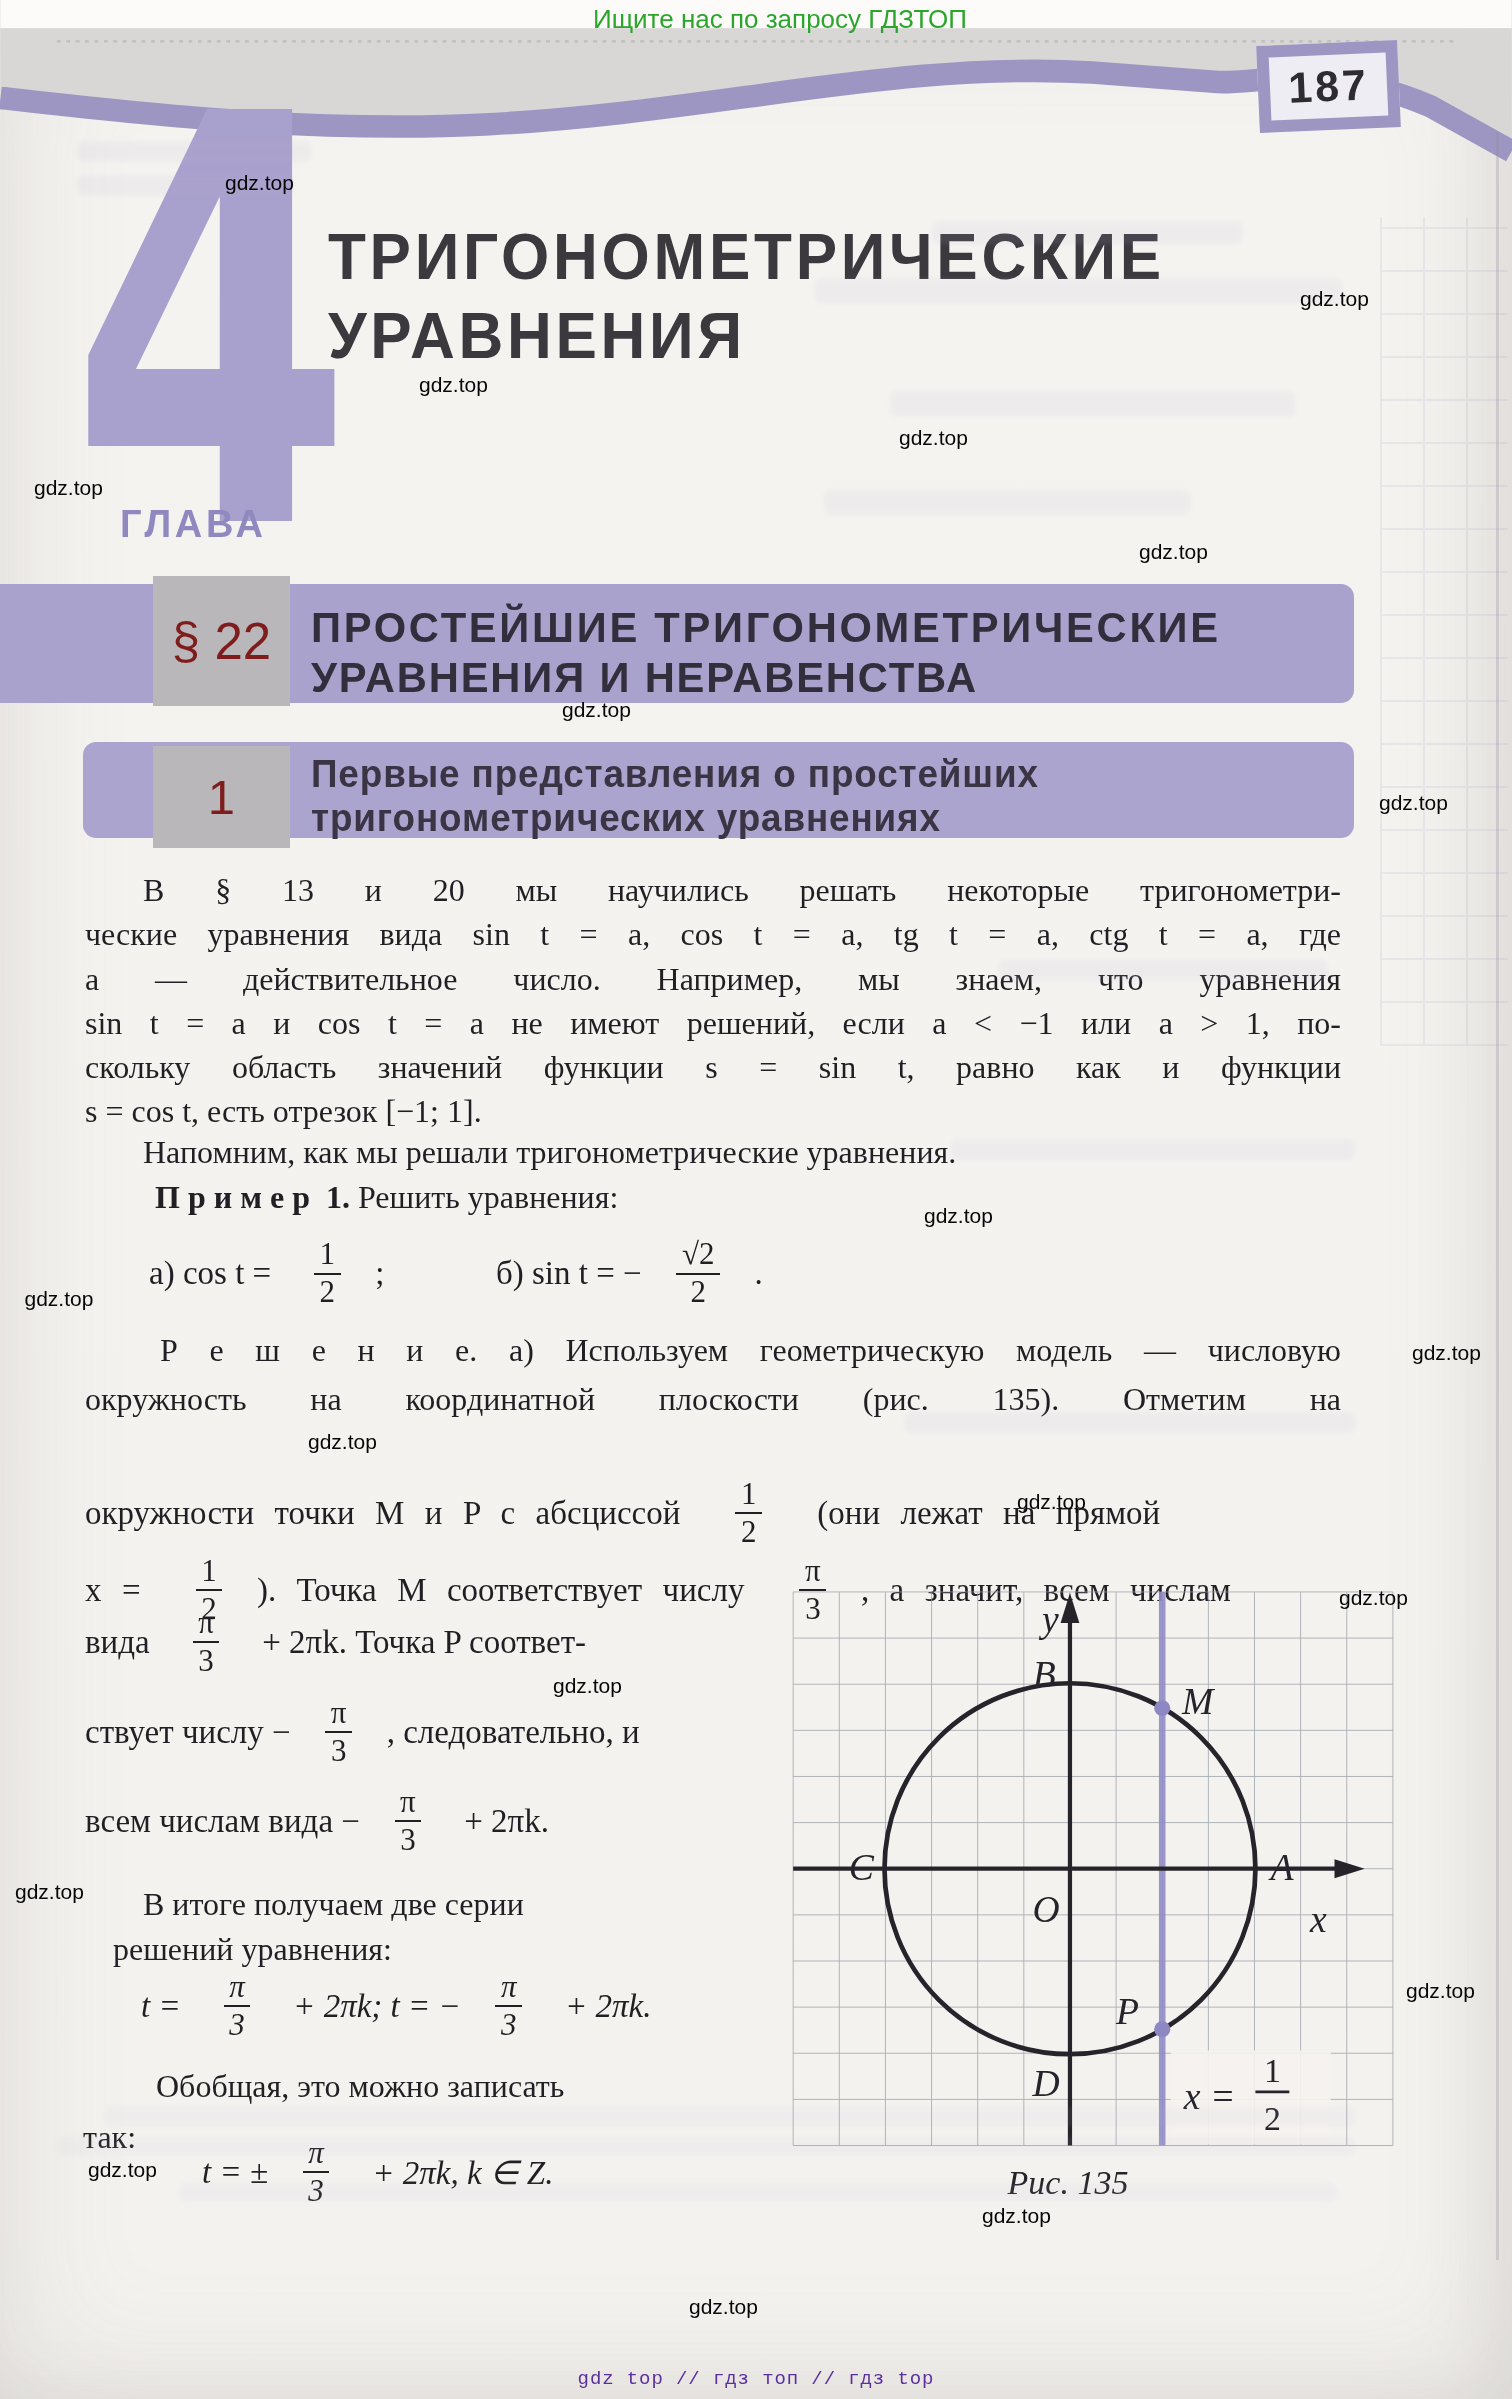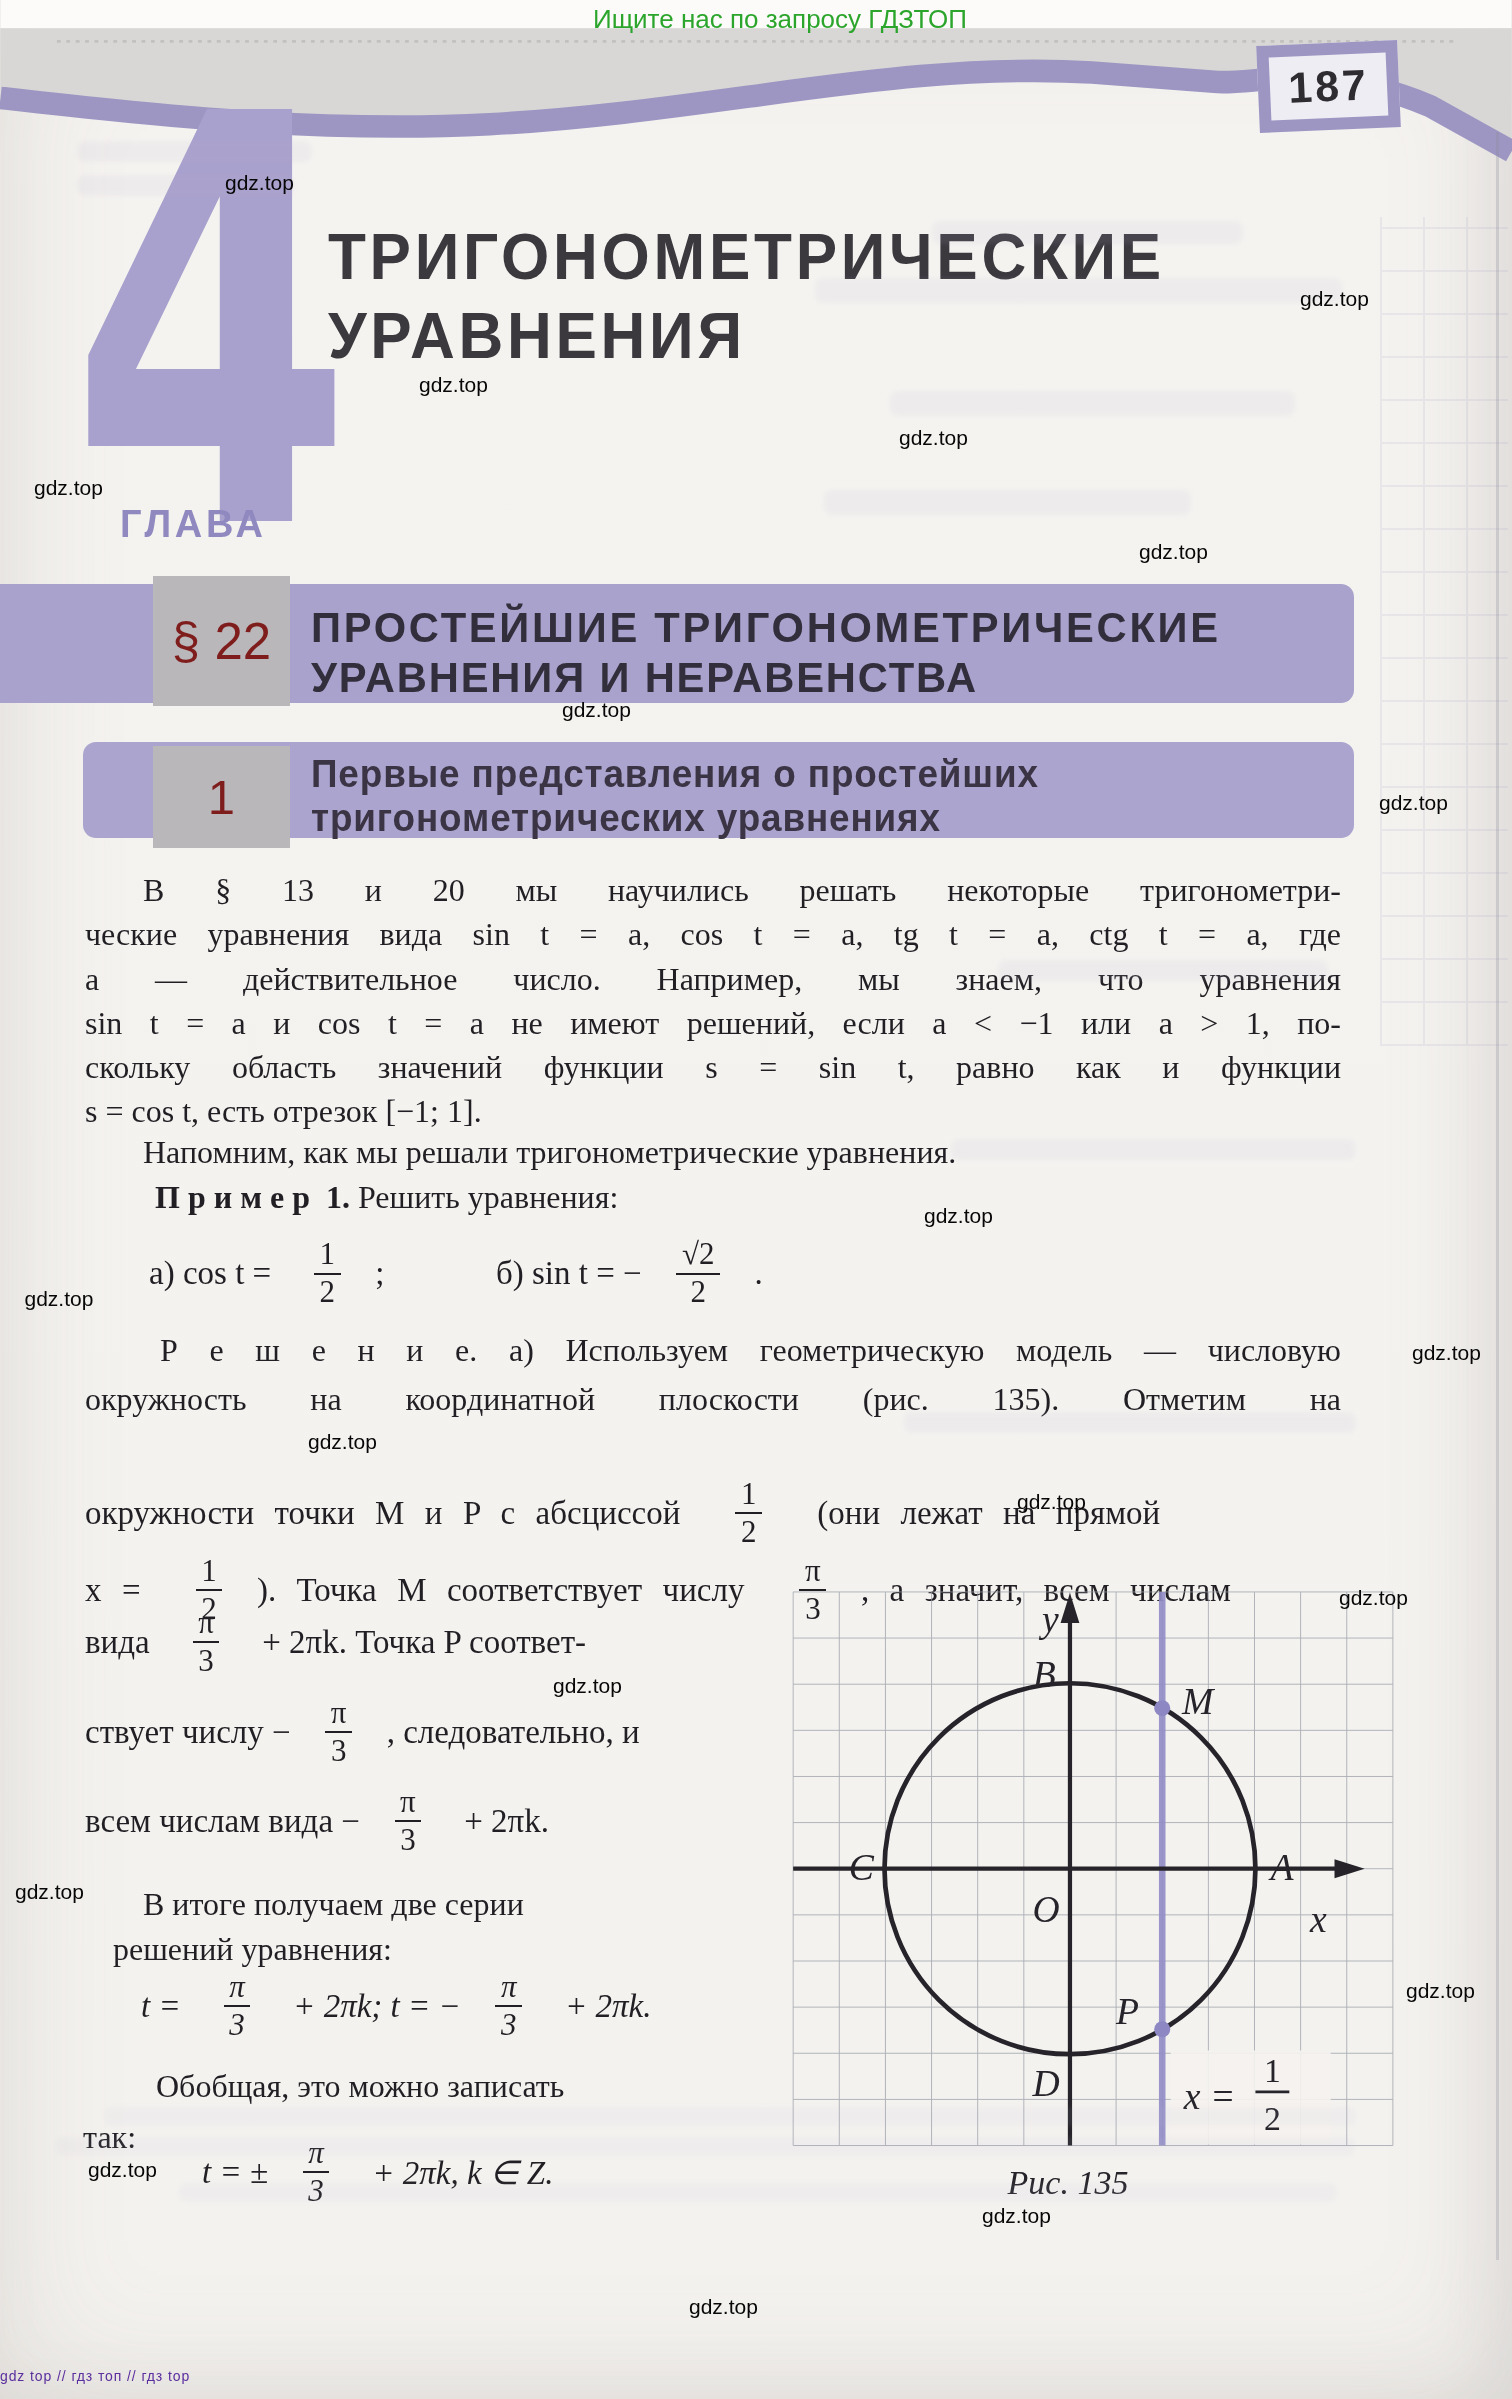--- a/index.html
+++ b/index.html
@@ -55,22 +55,22 @@
   .exlabel{font-weight:bold;}
   .wsp{word-spacing:12.2px;margin-top:44px;}
   
   .fig{position:absolute; left:792px; top:1591px;}
   .fig text{font-family:"Liberation Serif",serif; font-style:italic; font-size:40px; fill:#26242a;}
   .fig text.up{font-style:normal; font-size:36px;}
   .figcap{position:absolute; left:927px; top:2164px; width:282px; text-align:center;
     font-style:italic; font-size:34px; color:#26242a;}
   
   .wm{position:absolute; font-family:"Liberation Sans",sans-serif; font-size:21px; color:#070707; white-space:nowrap;}
-  .footer{position:absolute; top:2368px; left:0; width:100%; 
-    font-family:Liberation Sans, sans-serif; font-size:14px; color:#5b2f9e; letter-spacing:0.9px;}
+  .footer{position:absolute; top:2368px; left:0; width:100%; text-align:center;
+    font-family:Liberation Mono, monospace; font-size:19px; color:#5b2f9e; letter-spacing:0.9px;}
   
   .bleed{position:absolute; background:#b7b1cf; opacity:.11; filter:blur(1.9px); border-radius:7.5px;}
   .bleedgrid{position:absolute; left:1380px; top:217px; width:128px; height:829px; opacity:.13;
     background:
       repeating-linear-gradient(0deg,#9b94c0 0 1.9px,transparent 1.9px 43px),
       repeating-linear-gradient(90deg,#9b94c0 0 1.9px,transparent 1.9px 43px);}
   .edgeline{position:absolute; left:1496px; top:132px; width:2.8px; height:2128px; background:rgba(140,135,155,.28);}
 </style>
 </head>
 <body>

